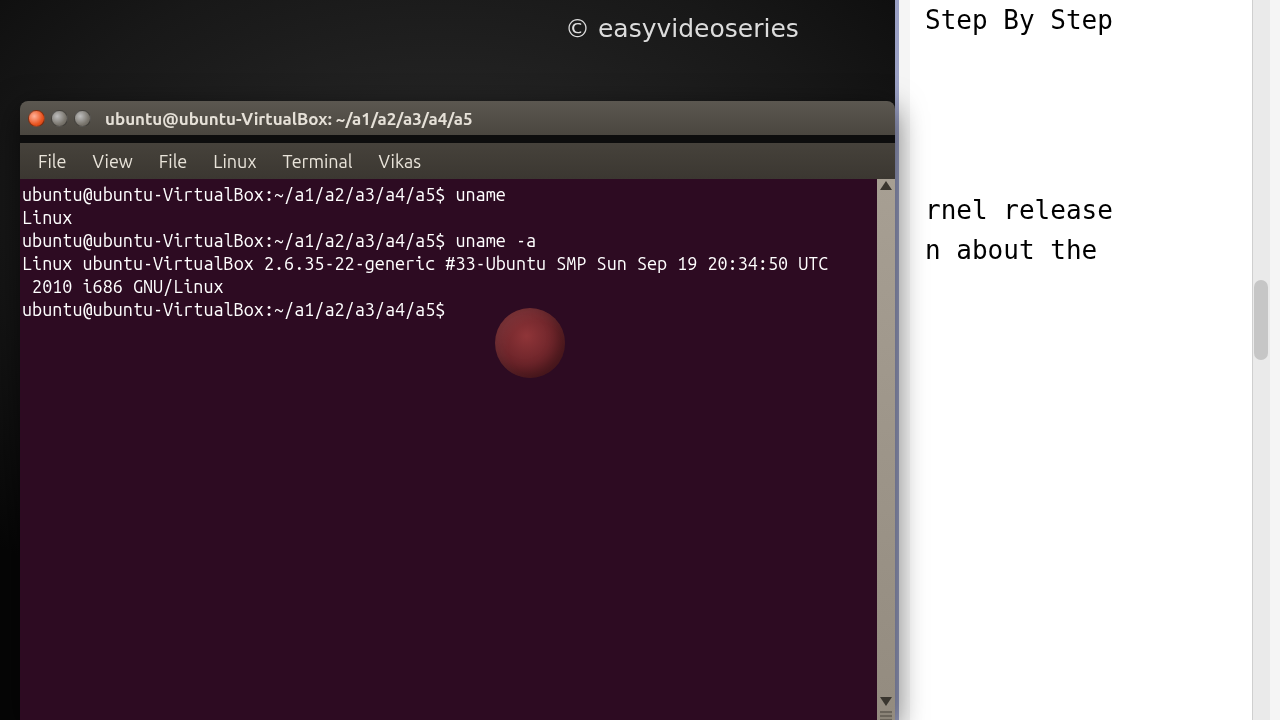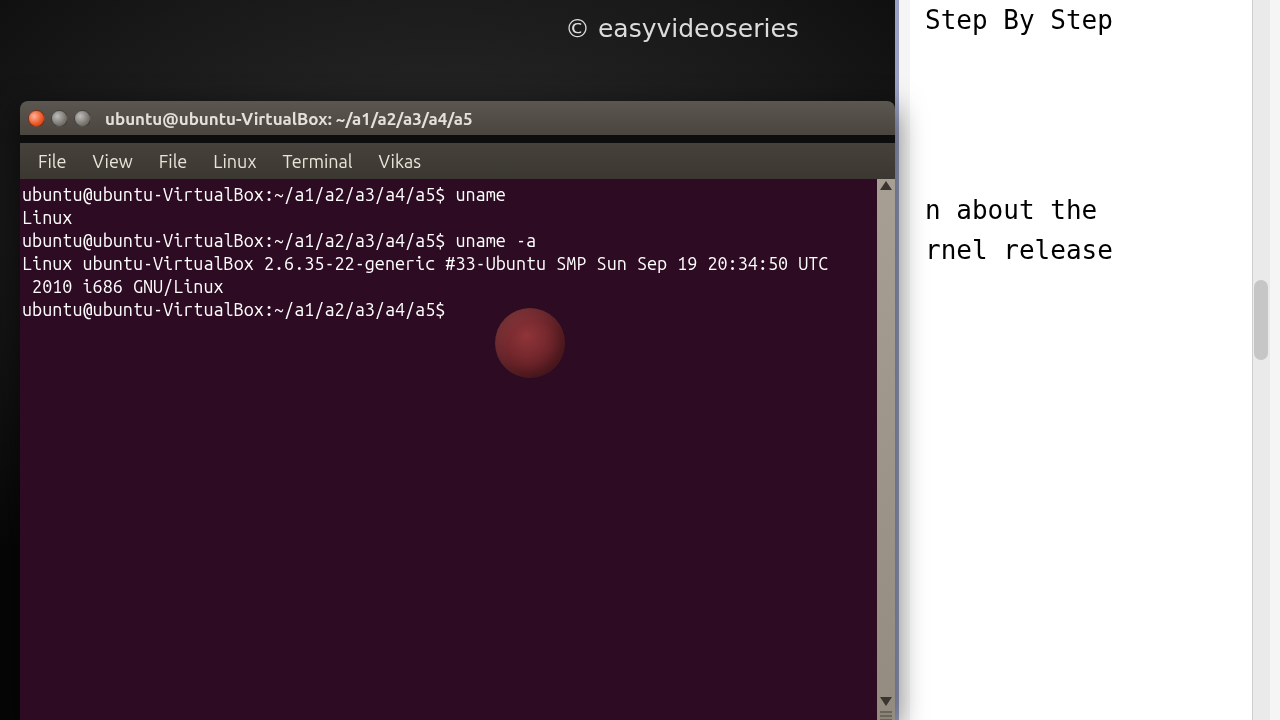--- a/index.html
+++ b/index.html
@@ -94,22 +94,22 @@
     <div>© easyvideoseries</div>
   </div>
 </div>
 
 <div class="doc-window"></div>
 <div class="doc-border-left"></div>
 <div class="doc-page">
   <div style="height:0px"></div>
   <div style="font-weight:400">Step By Step</div>
   <div style="height:150px"></div>
+  <div>rnel release</div>
   <div>n about the</div>
-  <div>rnel release</div>
   <div class="doc-vscroll">
       <div class="thumb"></div>
     </div>
 </div>
 
 <div class="term-window">
   <div class="titlebar">
     <span class="win-btn win-close"></span>
     <span class="win-btn win-min"></span>
     <span class="win-btn win-max"></span>

